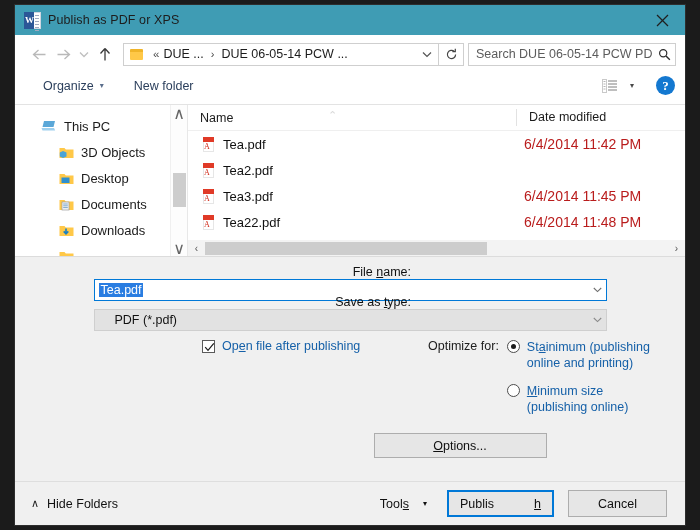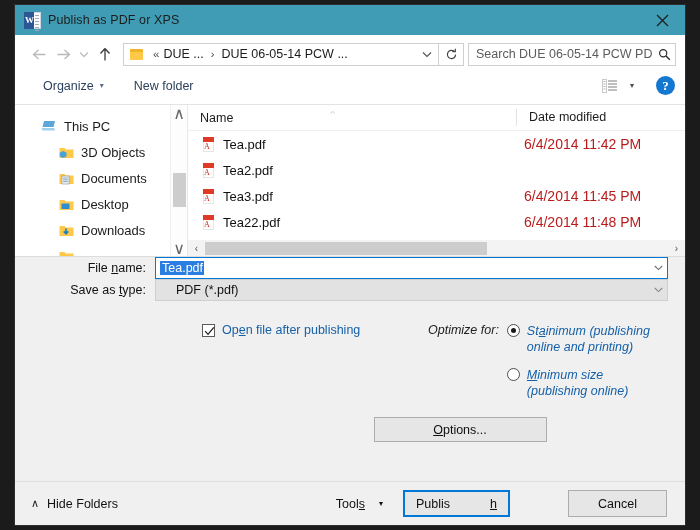--- a/index.html
+++ b/index.html
@@ -340,21 +340,22 @@
   .formarea {
     flex: 1;
     background: #f0f0f0;
     position: relative;
     padding: 0;
   }
   .field-row {
     display: flex;
     align-items: center;
     height: 22px;
-    margin-top: 0;
+    margin-top: 8px;
+    flex-direction: column;
   }
   .field-label {
     width: 140px;
     text-align: right;
     padding-right: 9px;
     font-size: 12.5px;
     color: #111;
     flex: none;
   }
   .combo {
@@ -413,21 +414,20 @@
   }
   .checkbox svg { position: absolute; left: 1px; top: 1px; }
   .lbl-blue {
     font-size: 12.5px;
     color: #1560a8;
     line-height: 15px;
   }
   .optimize {
     display: flex;
     align-items: flex-start;
-    font-style: italic;
   }
   .opt-label {
     font-size: 12.5px;
     color: #202020;
     margin-right: 8px;
     white-space: nowrap;
     padding-top: 0px;
   }
   .radio-group { }
   .radio-item {
@@ -500,21 +500,21 @@
   }
   .tools .tcaret { margin-left: 14px; font-size: 8px; }
   .btn.publish {
     width: 107px; height: 27px;
     border: 2px solid #0078d7;
     background: #e6e6e6;
     margin-right: 14px;
     gap: 40px;
   }
   .btn.cancel {
-    width: 99px; height: 27px; margin-left: 44px;
+    width: 99px; height: 27px;
   }
   u { text-decoration: underline; text-underline-offset: 1px; }
 </style>
 </head>
 <body>
 
 <div id="dialog">
 
   <div class="titlebar">
     <div class="word-icon">
@@ -638,37 +638,37 @@
               <path d="M4 5 L7.5 6.6 V10.4 L4 12 L0.8 10.4 V6.6 Z" fill="#4aa3d6"></path>
             </svg>
           </span>
           <span>3D Objects</span>
         </div>
 
         <div class="tree-row indent">
           <span class="ic">
             <svg width="15" height="13" viewBox="0 0 15 13">
               <path d="M0.5 2 H5.5 L6.8 3.5 H14.5 V12 H0.5 Z" fill="#ffc848"></path>
+              <rect x="2.5" y="5.5" width="8" height="5.5" fill="#2e8fd0"></rect>
+            </svg>
+          </span>
+          <span>Desktop</span>
+        </div>
+
+        <div class="tree-row indent">
+          <span class="ic">
+            <svg width="15" height="13" viewBox="0 0 15 13">
+              <path d="M0.5 2 H5.5 L6.8 3.5 H14.5 V12 H0.5 Z" fill="#ffc848"></path>
               <rect x="3" y="4" width="7" height="8" fill="#f4f4f4" stroke="#9a9a9a" stroke-width="0.7"></rect>
               <line x1="4.2" y1="6" x2="8.8" y2="6" stroke="#7fa9c9"></line>
               <line x1="4.2" y1="7.8" x2="8.8" y2="7.8" stroke="#7fa9c9"></line>
               <line x1="4.2" y1="9.6" x2="8.8" y2="9.6" stroke="#7fa9c9"></line>
             </svg>
           </span>
           <span>Documents</span>
-        </div>
-
-        <div class="tree-row indent">
-          <span class="ic">
-            <svg width="15" height="13" viewBox="0 0 15 13">
-              <path d="M0.5 2 H5.5 L6.8 3.5 H14.5 V12 H0.5 Z" fill="#ffc848"></path>
-              <rect x="2.5" y="5.5" width="8" height="5.5" fill="#2e8fd0"></rect>
-            </svg>
-          </span>
-          <span>Desktop</span>
         </div>
 
         <div class="tree-row indent">
           <span class="ic">
             <svg width="15" height="13" viewBox="0 0 15 13">
               <path d="M0.5 2 H5.5 L6.8 3.5 H14.5 V12 H0.5 Z" fill="#ffc848"></path>
               <path d="M7 4.5 V9 M4.7 7.4 L7 9.8 L9.3 7.4" stroke="#1a7fc1" stroke-width="1.6" fill="none"></path>
             </svg>
           </span>
           <span>Downloads</span>

